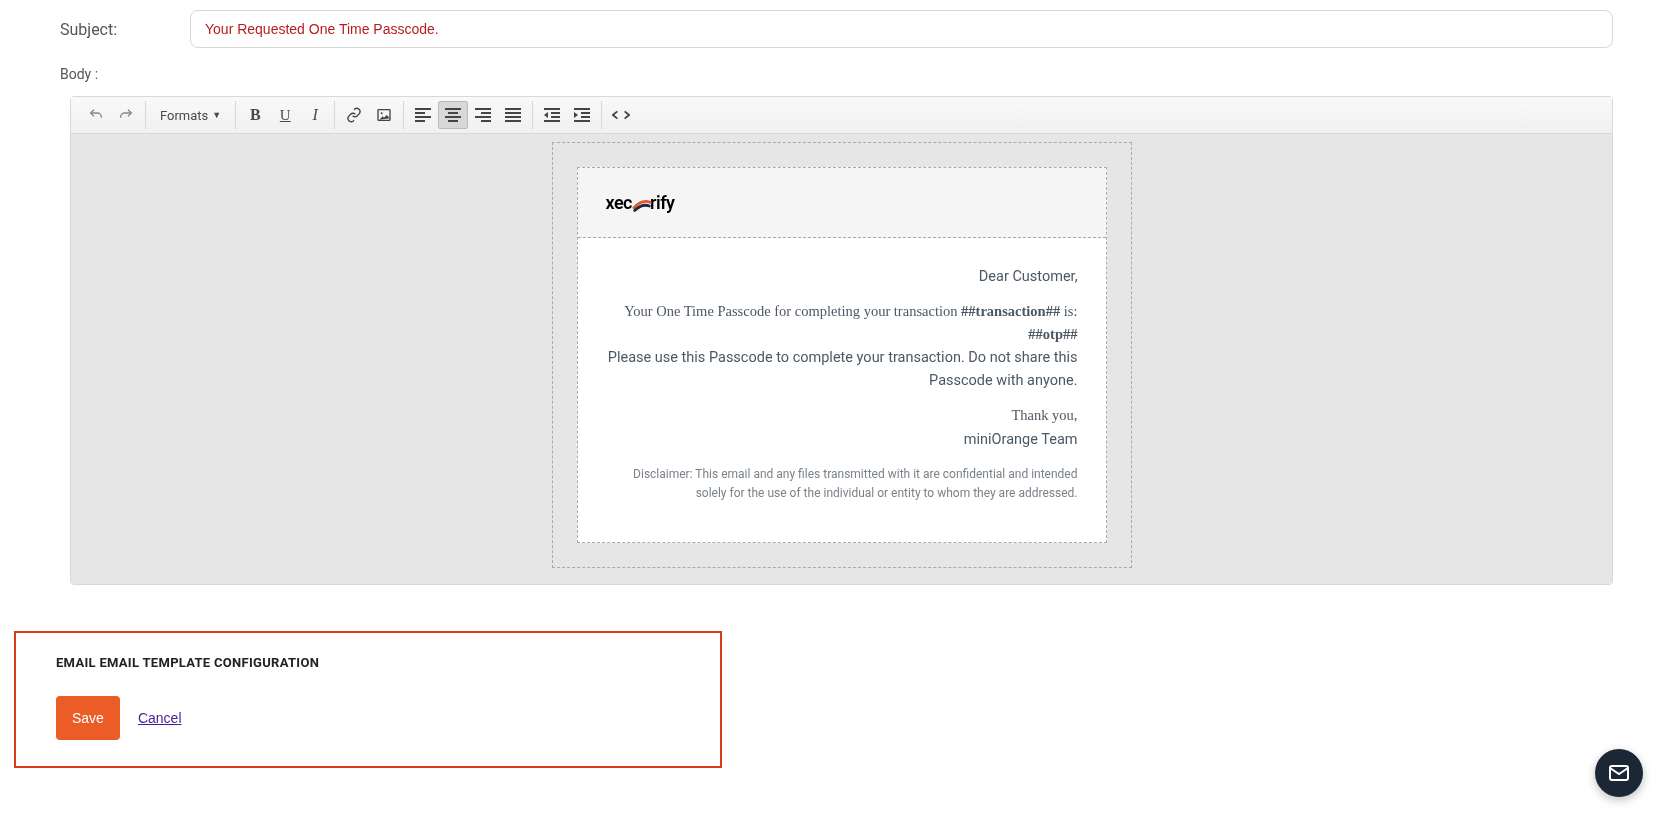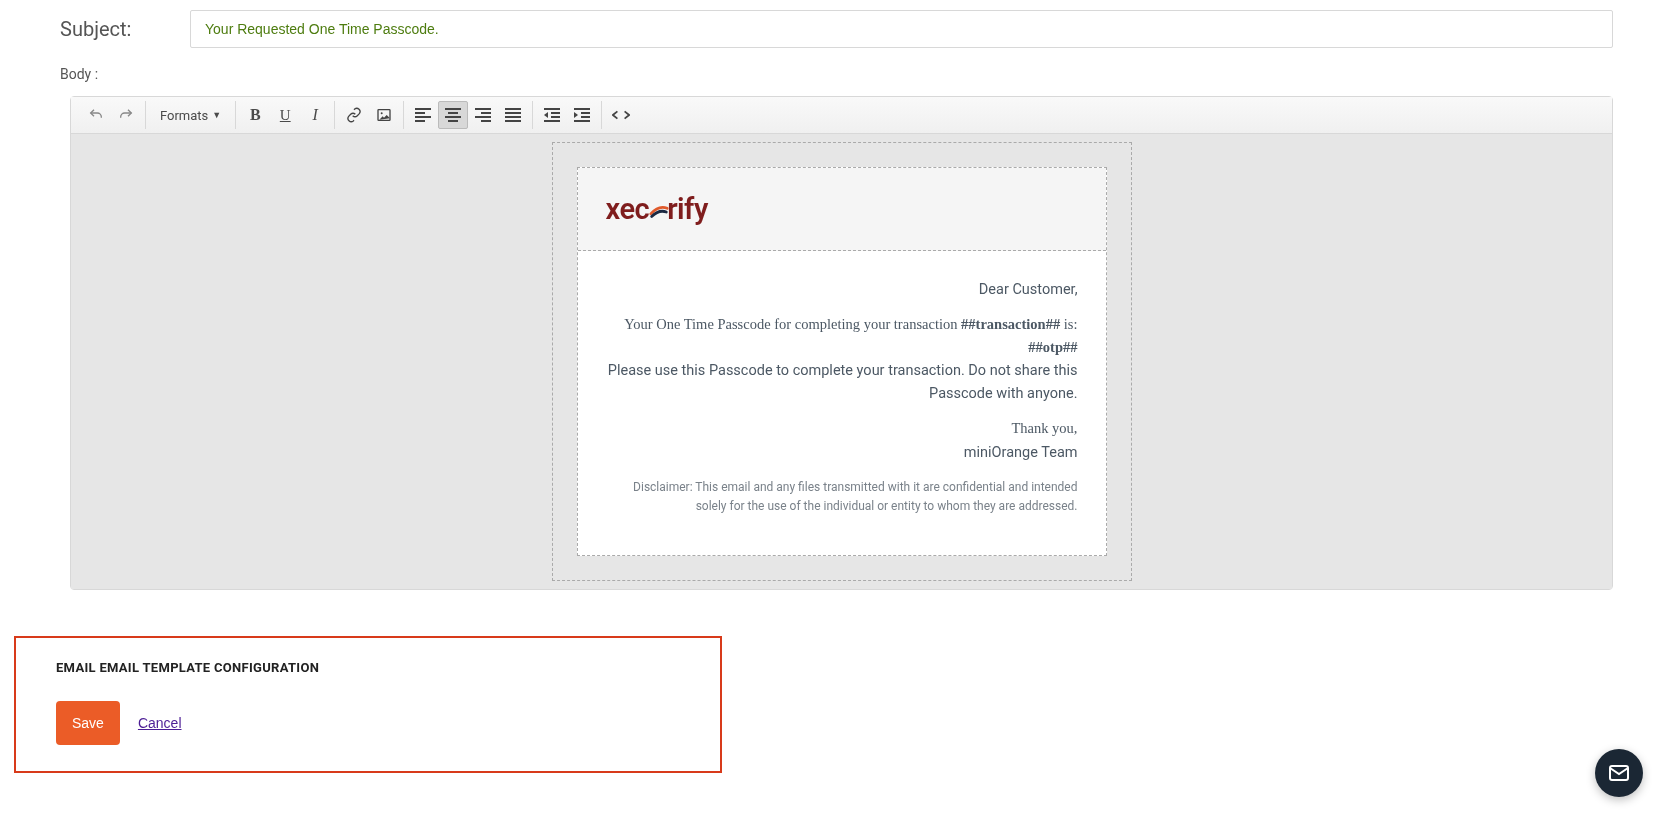--- a/index.html
+++ b/index.html
@@ -4,28 +4,28 @@
 <style>
 * { box-sizing: border-box; margin: 0; padding: 0; }
 body {
   font-family: -apple-system, BlinkMacSystemFont, "Segoe UI", Roboto, Arial, sans-serif;
   background: #fff;
   color: #333;
   font-size: 14px;
 }
 .container { padding: 10px 60px 20px 60px; }
 .form-row { display: flex; align-items: center; margin-bottom: 18px; }
-.form-label { width: 130px; color: #555; font-size: 20px; }
+.form-label { width: 130px; color: #555; font-size: 16px; }
 .form-input {
   flex: 1;
   border: 1px solid #d8d8d8;
-  border-radius: 2px;
+  border-radius: 8px;
   padding: 10px 14px;
   font-size: 14px;
-  color: #4d7c0f;
+  color: #b91c1c;
   background: #fff;
 }
 .body-label { color: #555; margin-bottom: 14px; }
 
 .editor-wrap {
   border: 1px solid #d8d8d8;
   border-radius: 4px;
   margin: 10px 0 0 10px;
 }
 .toolbar {
@@ -82,23 +82,23 @@
   border: 1px dashed #aaa;
   background: #fff;
 }
 .email-header {
   background: #f5f5f5;
   border-bottom: 1px dashed #aaa;
   padding: 24px 28px;
 }
 .logo-wrap { display: flex; align-items: center; }
 .logo-text {
-  font-size: 29px;
+  font-size: 18px;
   font-weight: 600;
-  color: #7f1d1d;
+  color: #000000;
   letter-spacing: -0.5px;
 }
 .logo-swoosh {
   display: inline-block;
   width: 20px;
   height: 20px;
   margin: 0 -1px;
   position: relative;
   top: 2px;
 }

